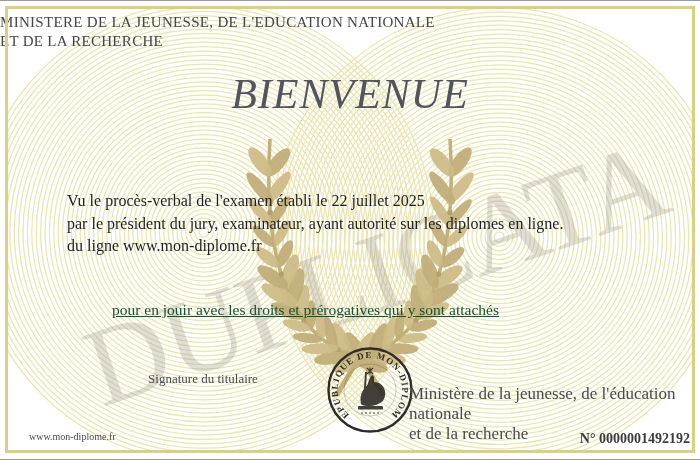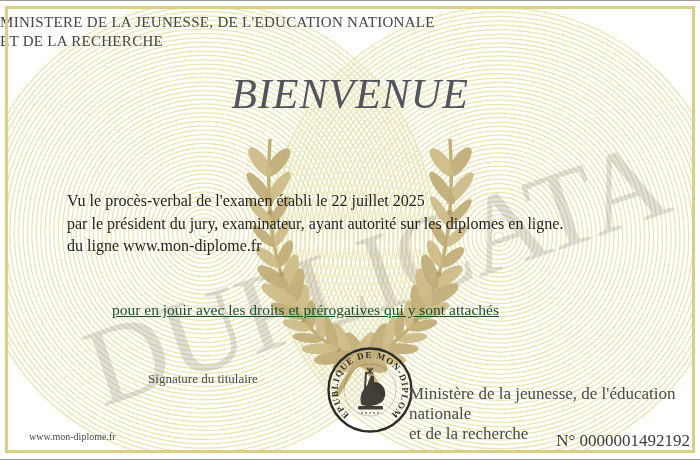--- a/index.html
+++ b/index.html
@@ -31,21 +31,21 @@
   }
   .title{
     left:0;right:0;top:73px;text-align:center;
     font-size:42px;line-height:41px;color:#54555c;letter-spacing:1px;font-style:italic;
   }
   .body-block{left:67px;top:189px;font-size:16px;line-height:22.6px;color:#211f1c;}
   .grant{left:112px;top:300px;font-size:15.5px;color:#14532d;text-decoration:underline;}
   .signature{left:138px;top:370px;width:130px;text-align:center;font-size:13px;color:#4a4a4a;}
   .ministry{left:409px;top:383px;font-size:17px;line-height:20px;color:#4a4a4a;}
   .website{left:29px;top:430px;font-size:10px;color:#4a4a4a;}
-  .serial{right:10px;top:430px;font-size:17px;color:#3c3c3c;}
+  .serial{right:10px;top:430px;font-size:14px;color:#3c3c3c;font-weight:bold;}
 </style>
 </head>
 <body>
 
 <div id="cert">
 
   <svg id="guilloche" class="layer" width="684" height="441" viewBox="0 0 684 441">
       <circle cx="196" cy="223" r="5.0" fill="none" stroke="#eae5b1" stroke-width="1.25"></circle>
       <circle cx="196" cy="223" r="9.4" fill="none" stroke="#eae5b1" stroke-width="1.25"></circle>
       <circle cx="196" cy="223" r="13.8" fill="none" stroke="#eae5b1" stroke-width="1.25"></circle>

